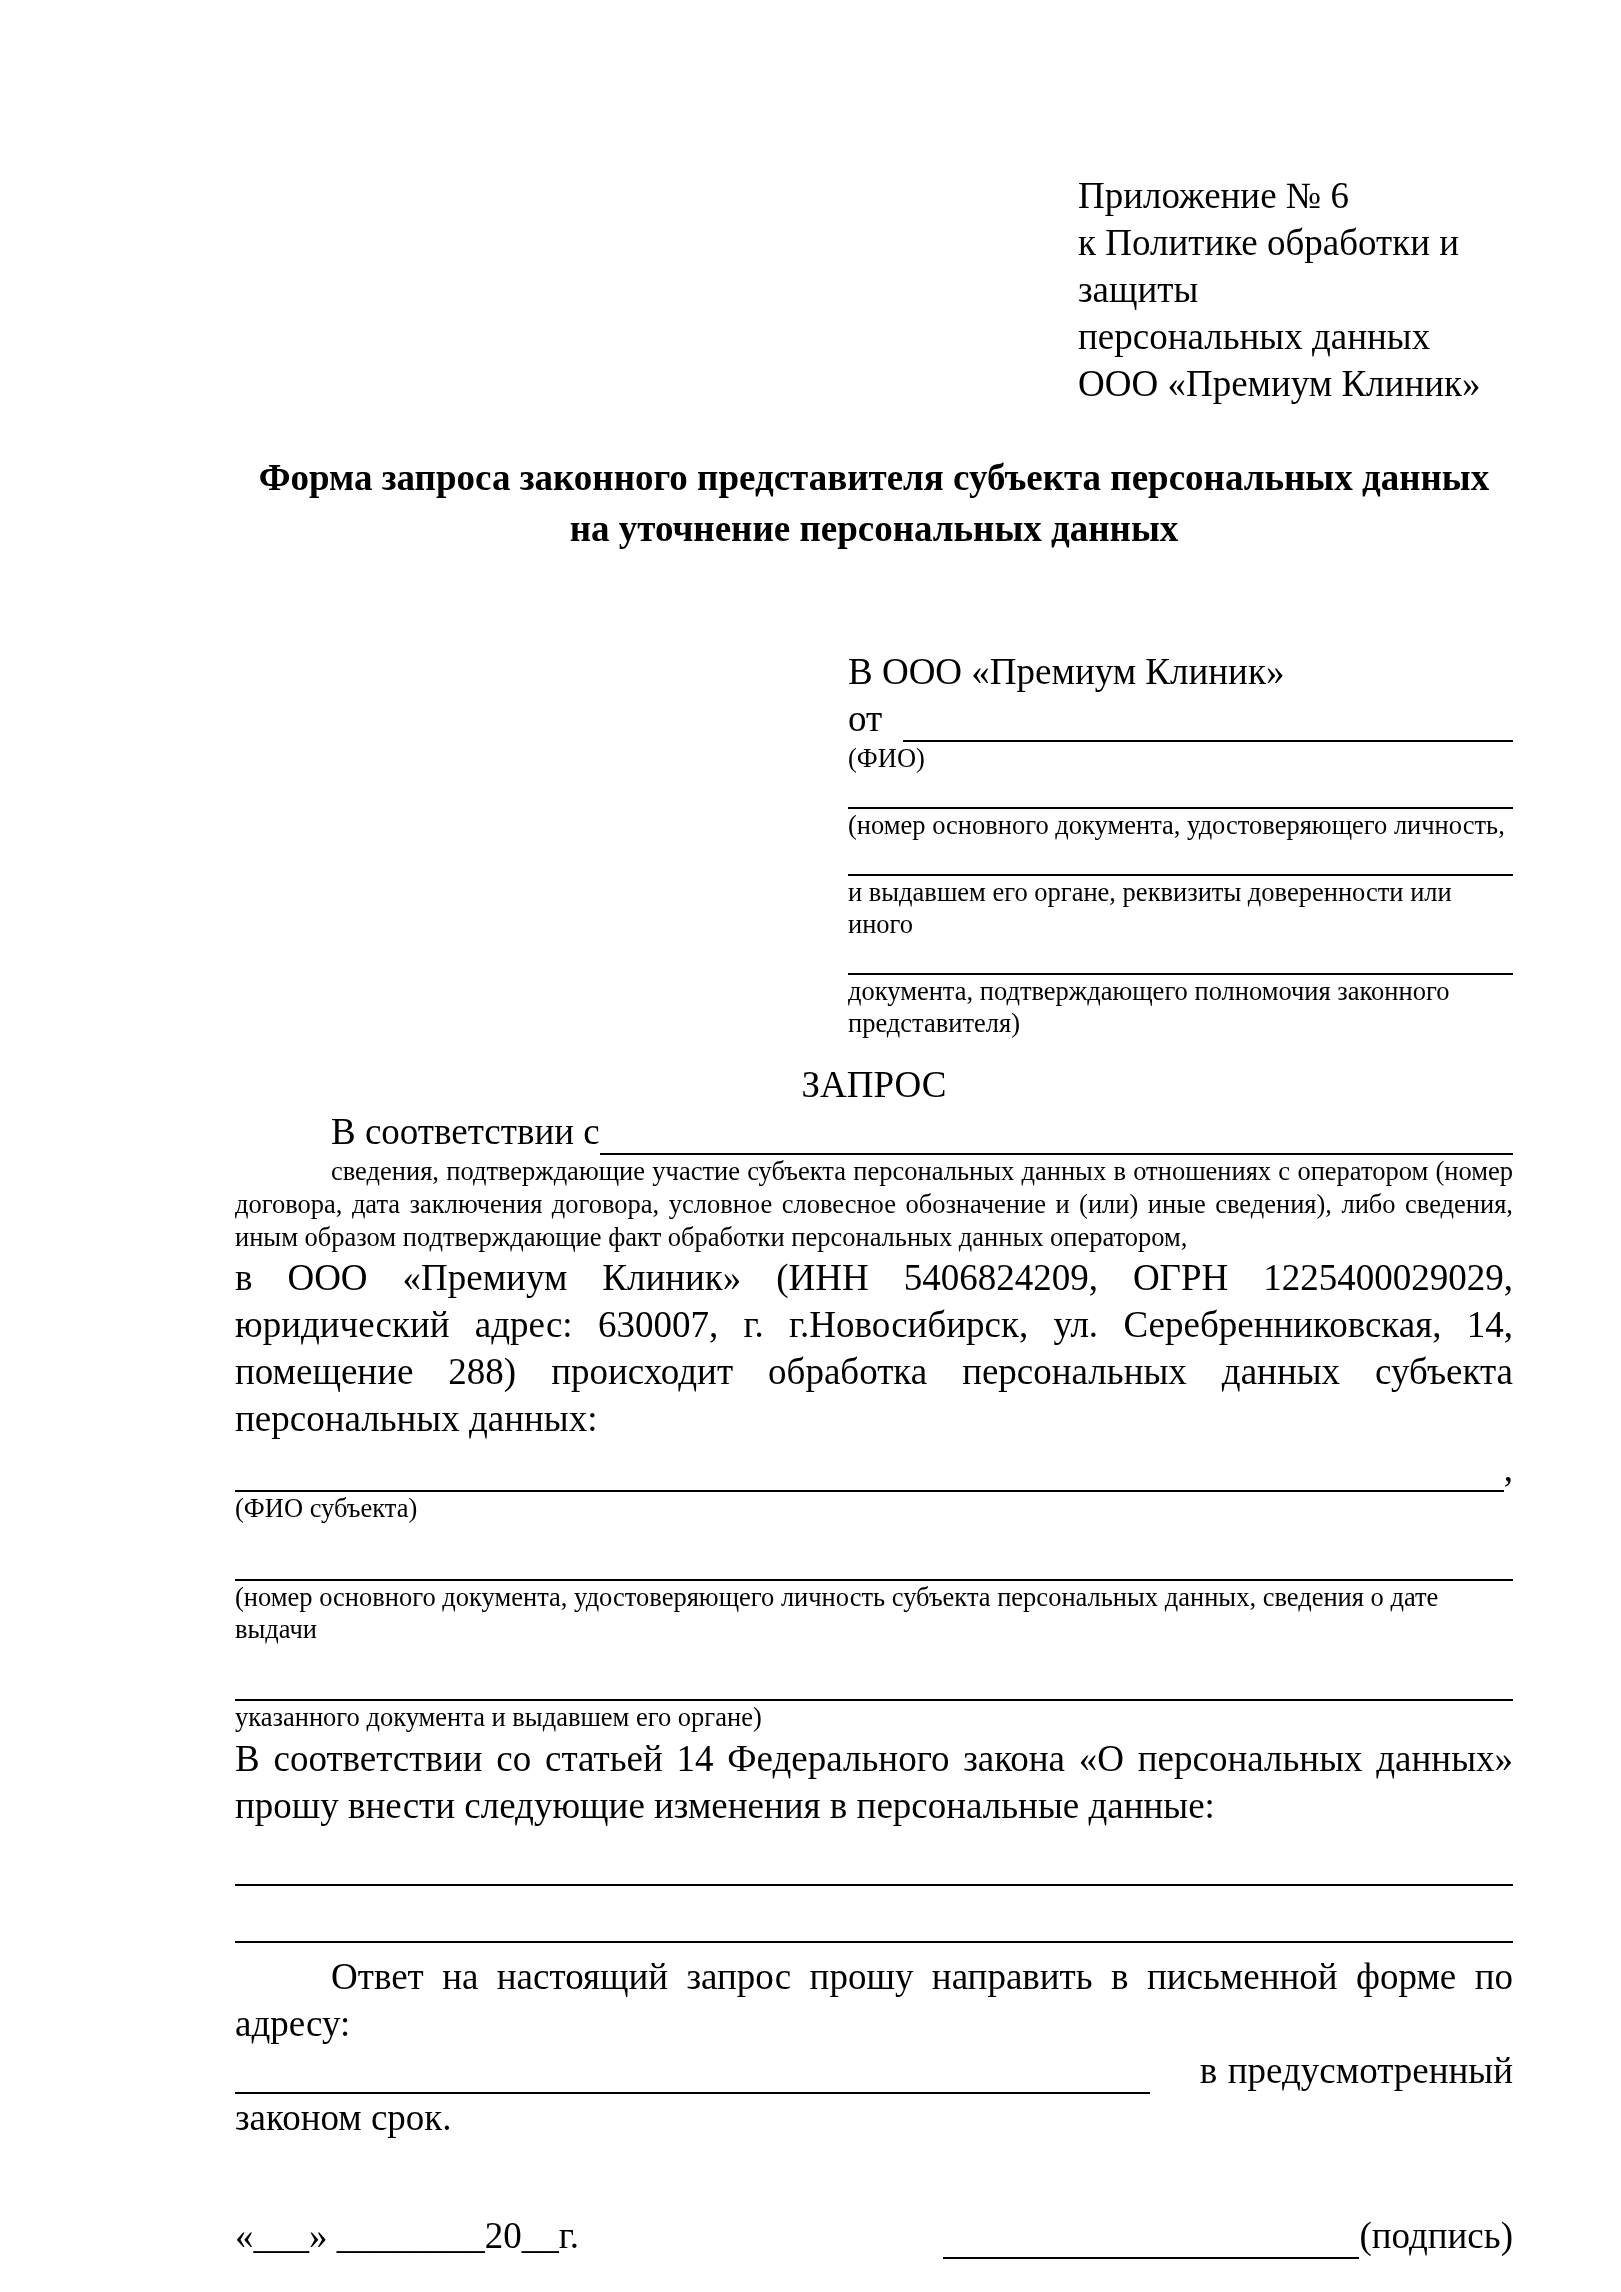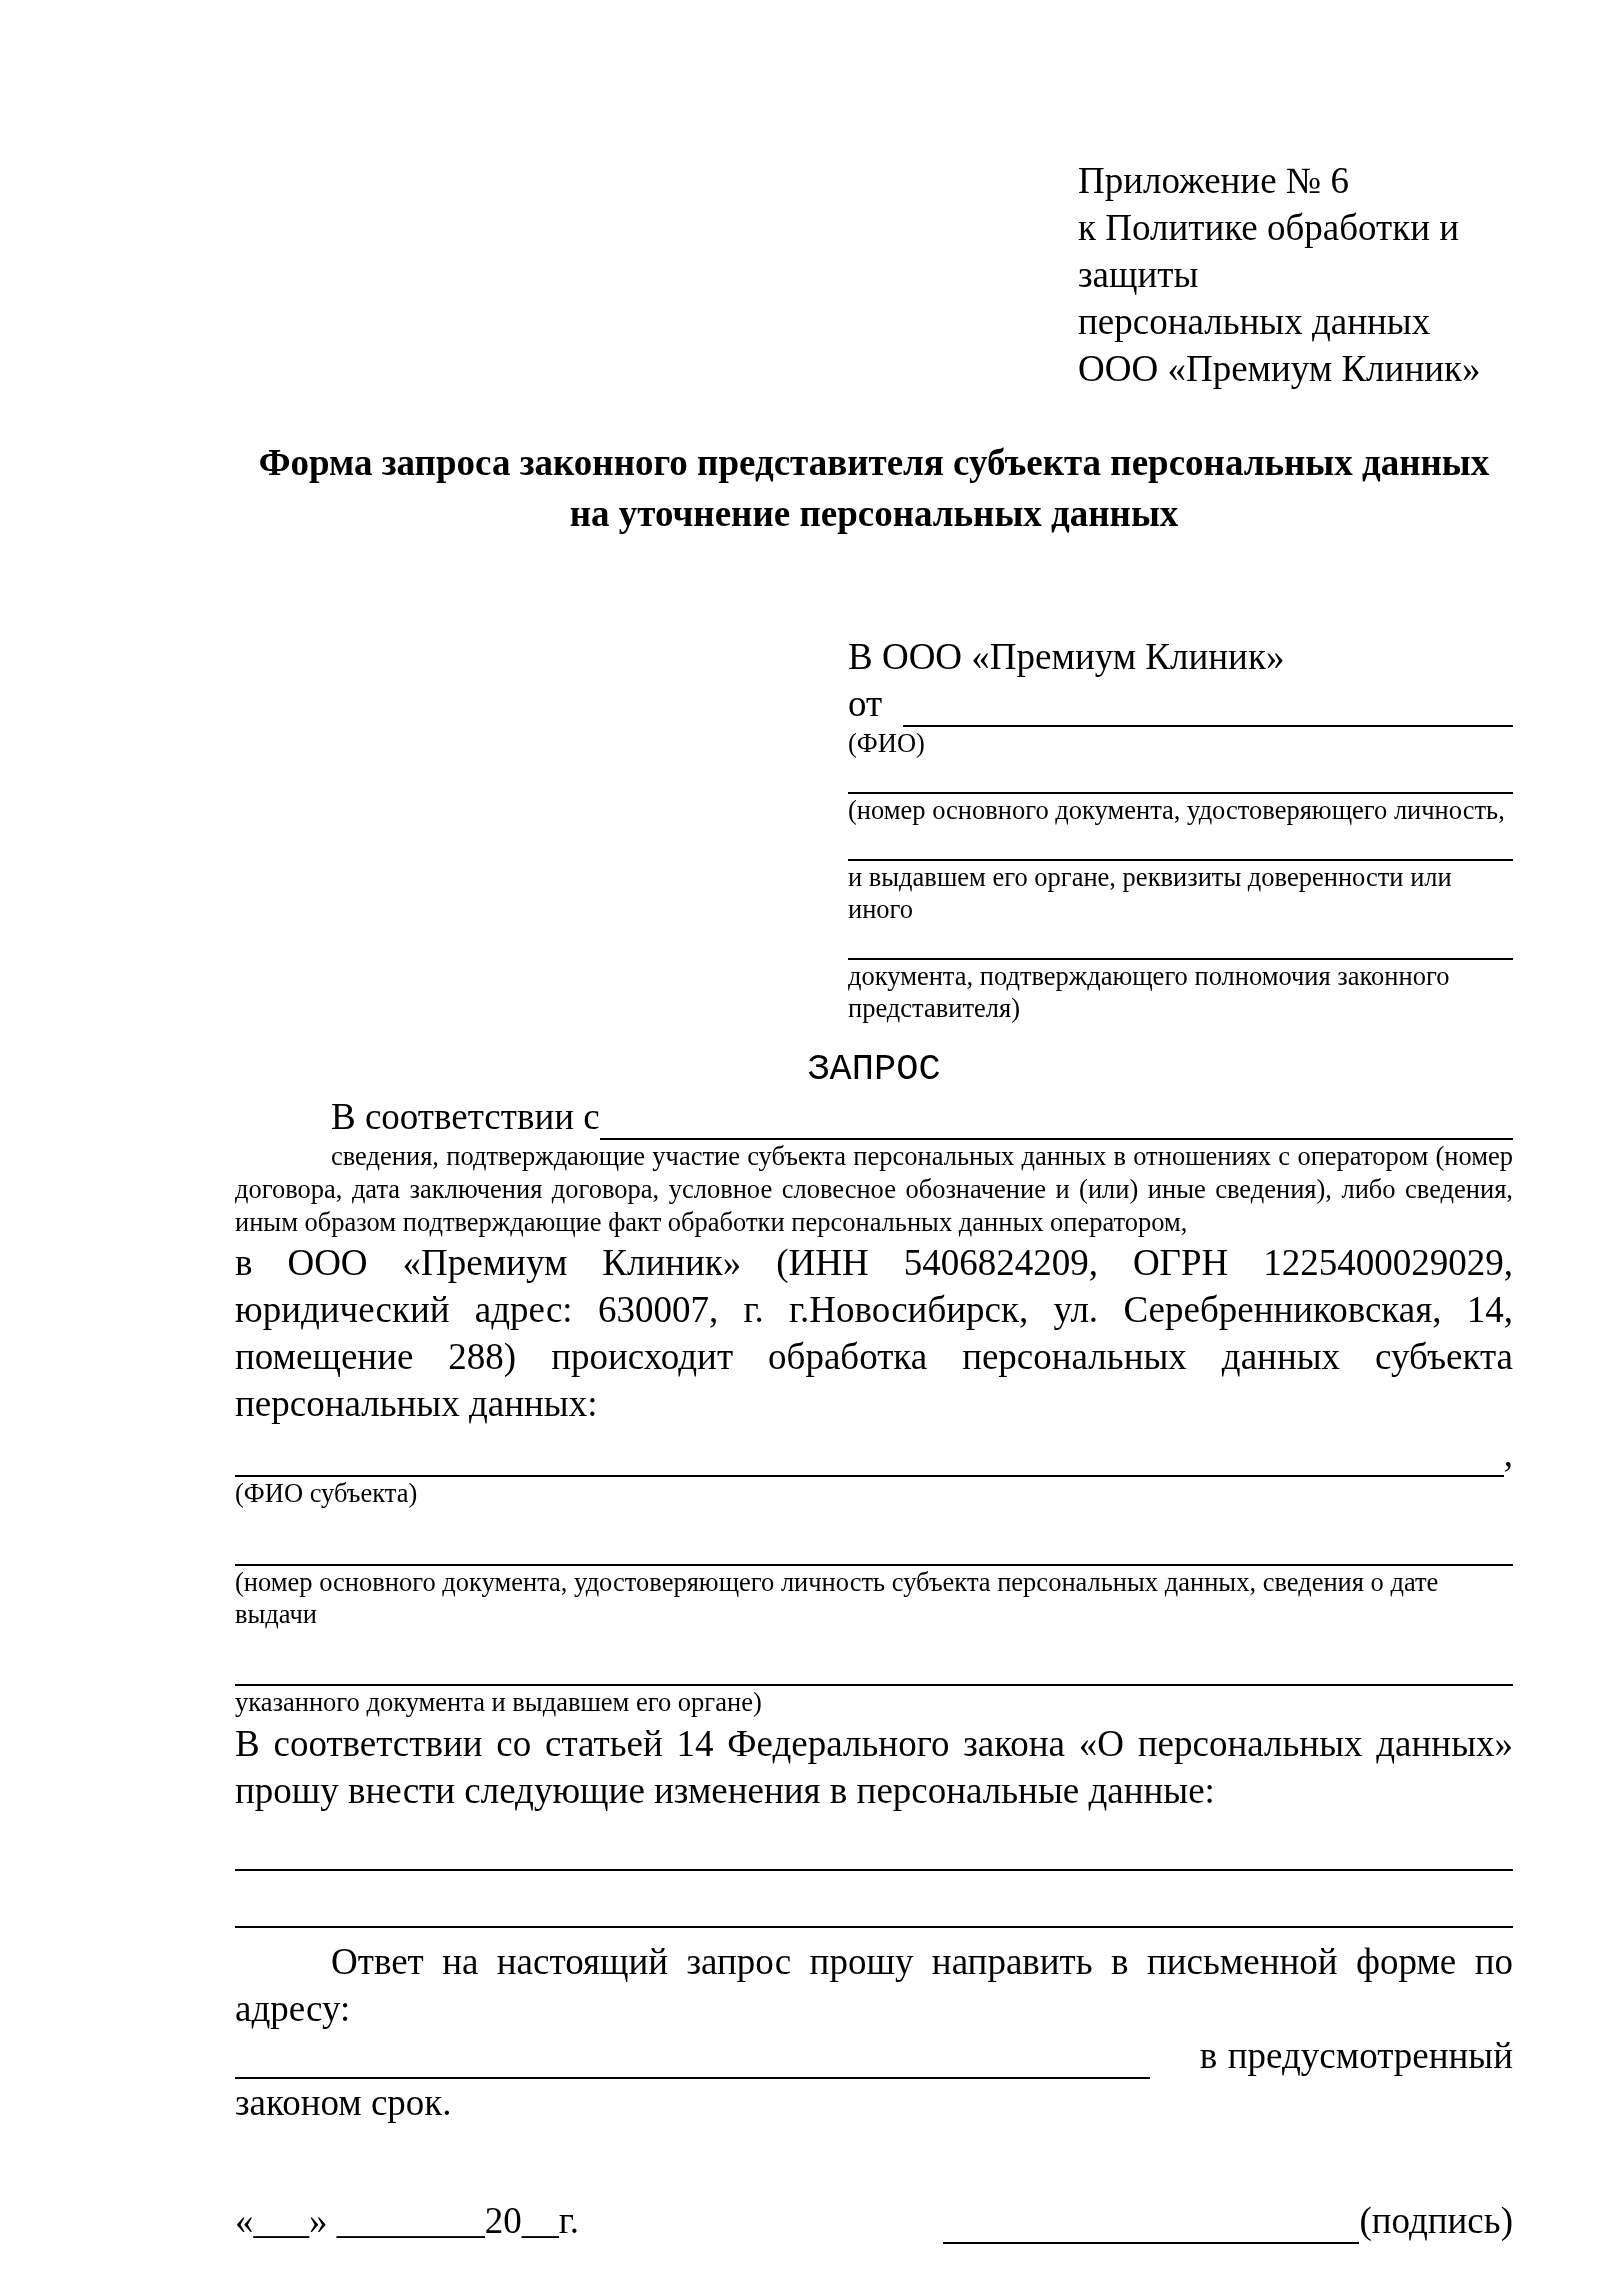--- a/index.html
+++ b/index.html
@@ -9,39 +9,39 @@
     margin:0 auto;
     background:#ffffff;
     box-sizing:border-box;
     padding:157px 108px 0 235px;
     font-family:"Liberation Serif", "DejaVu Serif", serif;
     font-size:37px;
     line-height:47px;
     color:#000;
   }
   
-  .header-block { margin-left:843px; }
+  .header-block { margin-left:843px;margin-top:15px; }
   .header-block div { line-height:47px; }
 
   
   .doc-title { margin-top:45px; text-align:center; font-weight:bold; line-height:51px; }
 
   
   .addressee { margin-top:94px; margin-left:613px; }
   .flex-line { display:flex; align-items:flex-end;gap:12px; }
   .flex-line .label { white-space:pre; }
   .fill { flex:1 1 auto; border-bottom:2.9px solid #000; height:39px; }
   .caption { font-size:26.5px; line-height:32px; }
   .addr-group { margin-top:33px; }
   .addr-group:first-of-type { margin-top:7.8px; }
   .rule { height:0; border-bottom:2.9px solid #000; }
   .rule-sp { height:25.5px; border-bottom:2.9px solid #000; }
 
   
-  .zapros-heading { margin-top:21.6px; text-align:center;font-family:Liberation Mono, monospace; }
+  .zapros-heading { margin-top:21.6px; text-align:center; }
   .accordance-row { display:flex; align-items:flex-end; padding-left:96px; }
   .small-par { font-size:26.5px; line-height:33px; text-align:justify; text-indent:96px; }
   .body-par { text-align:justify; }
   .comma-row { display:flex; align-items:flex-end; margin-top:3.9px; }
   .comma-row .fill { height:43px; }
   .blank-block { margin-top:29px; }
   .law-par { margin-top:2px; text-align:justify; }
   .big-blank { margin-top:55px; }
   .answer-line1 { margin-top:9.8px; text-align:justify; text-align-last:justify; text-indent:96px; }
   .answer-line2 { display:flex; justify-content:space-between; align-items:flex-end; }

